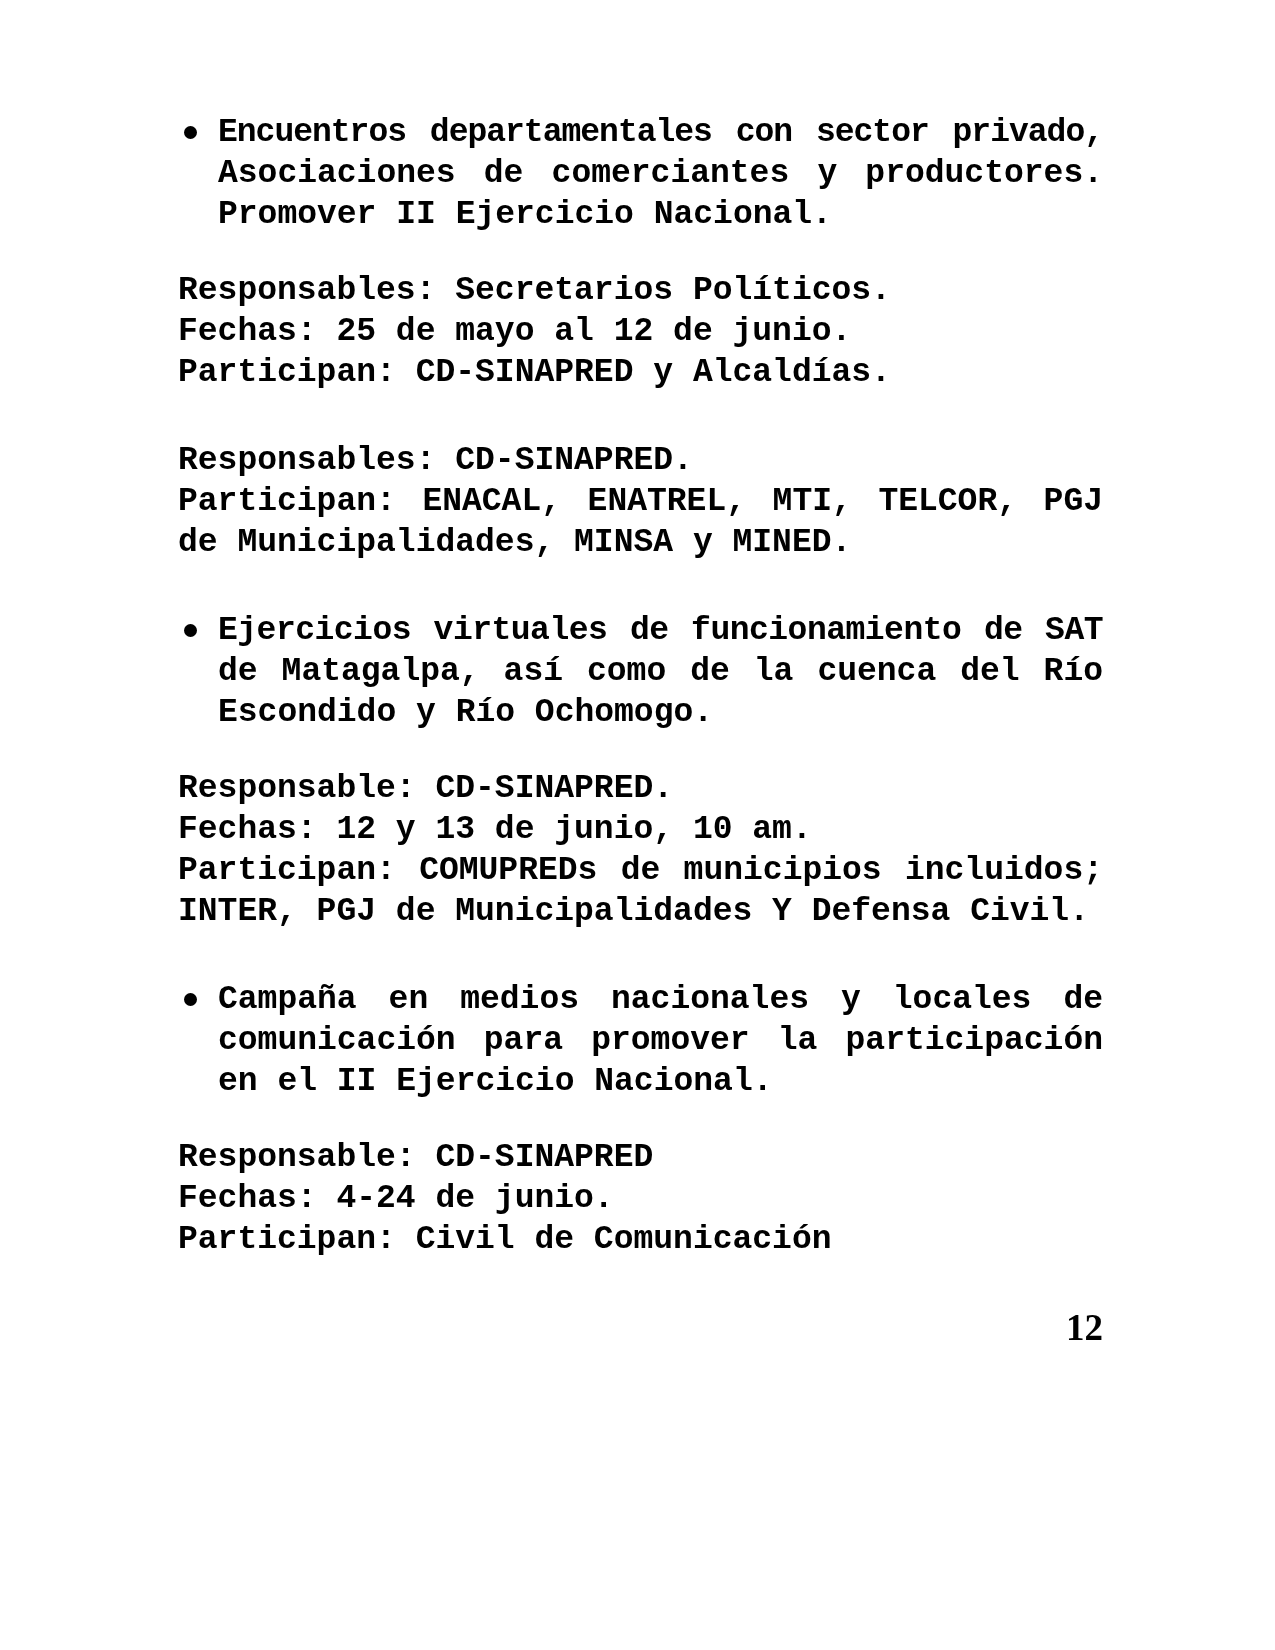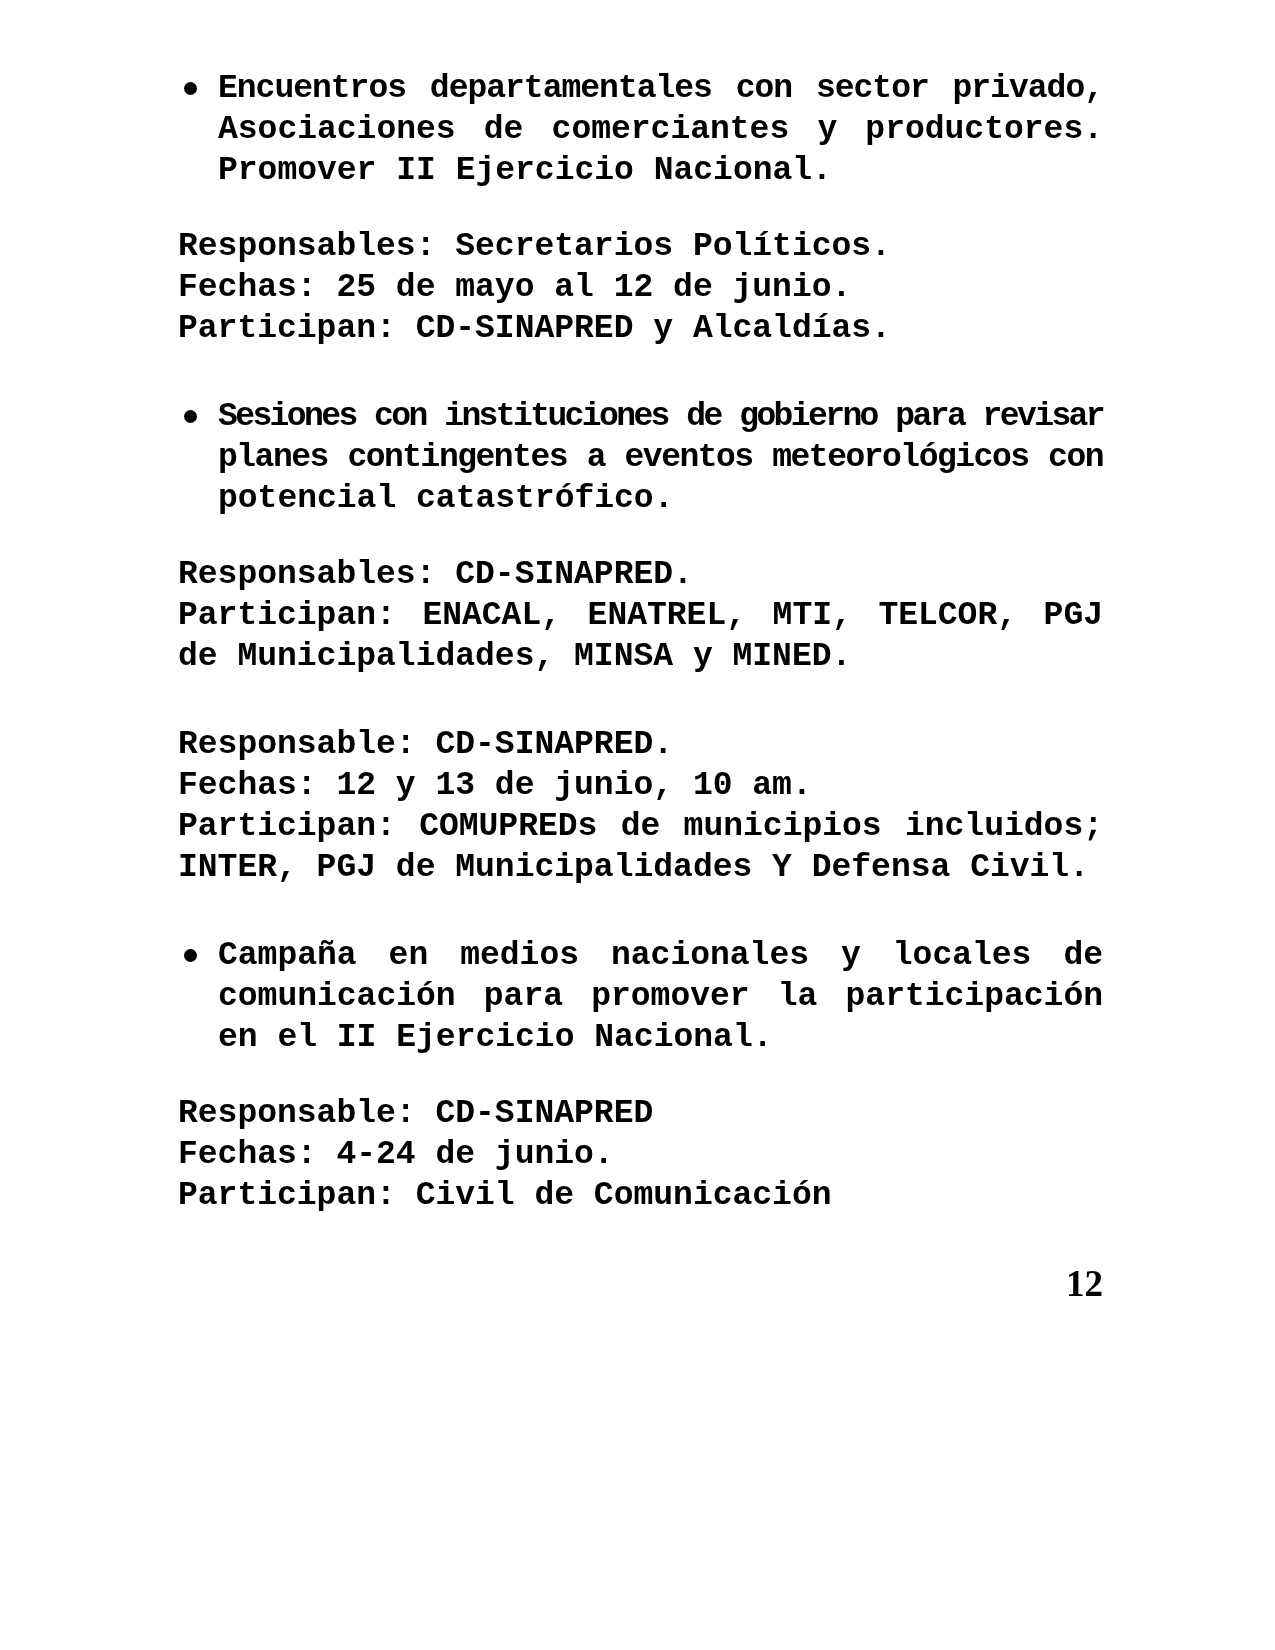--- a/index.html
+++ b/index.html
@@ -3,21 +3,21 @@
 <meta charset="utf-8">
 <style>
   html, body { margin: 0; padding: 0; background: #e8e8e8; }
   .page {
     position: relative;
     width: 1275px;
     height: 1650px;
     margin: 0 auto;
     background: #ffffff;
     box-sizing: border-box;
-    padding: 68px 172px 0 178px;
+    padding: 112px 172px 0 178px;
     font-family: "Liberation Mono", "DejaVu Sans Mono", monospace;
     font-weight: 700;
     font-size: 33px;
     line-height: 41px;
     color: #000000;
   }
   .line {
     height: 41px;
     white-space: nowrap;
     overflow: visible;
@@ -71,34 +71,34 @@
       <div class="line">Promover II Ejercicio Nacional.</div>
     </div>
     <div class="details">
       <div class="line">Responsables: Secretarios Políticos.</div>
       <div class="line">Fechas: 25 de mayo al 12 de junio.</div>
       <div class="line">Participan: CD-SINAPRED y Alcaldías.</div>
     </div>
   </div>
 
   <div>
-    <div class="bullet-para">
-      <span class="bullet-dot"></span>
-      <div class="line jl ls26">Sesiones con instituciones de gobierno para revisar</div>
-      <div class="line jl ls15">planes contingentes a eventos meteorológicos con</div>
-      <div class="line">potencial catastrófico.</div>
-    </div>
     <div class="details">
       <div class="line">Responsables: CD-SINAPRED.</div>
       <div class="line jl">Participan: ENACAL, ENATREL, MTI, TELCOR, PGJ</div>
       <div class="line">de Municipalidades, MINSA y MINED.</div>
     </div>
   </div>
 
   <div>
+    <div class="bullet-para">
+      <span class="bullet-dot"></span>
+      <div class="line jl ls05">Ejercicios virtuales de funcionamiento de SAT</div>
+      <div class="line jl">de Matagalpa, así como de la cuenca del Río</div>
+      <div class="line">Escondido y Río Ochomogo.</div>
+    </div>
     <div class="details">
       <div class="line">Responsable: CD-SINAPRED.</div>
       <div class="line">Fechas: 12 y 13 de junio, 10 am.</div>
       <div class="line jl">Participan: COMUPREDs de municipios incluidos;</div>
       <div class="line">INTER, PGJ de Municipalidades Y Defensa Civil.</div>
     </div>
   </div>
 
   <div>
     <div class="bullet-para">

